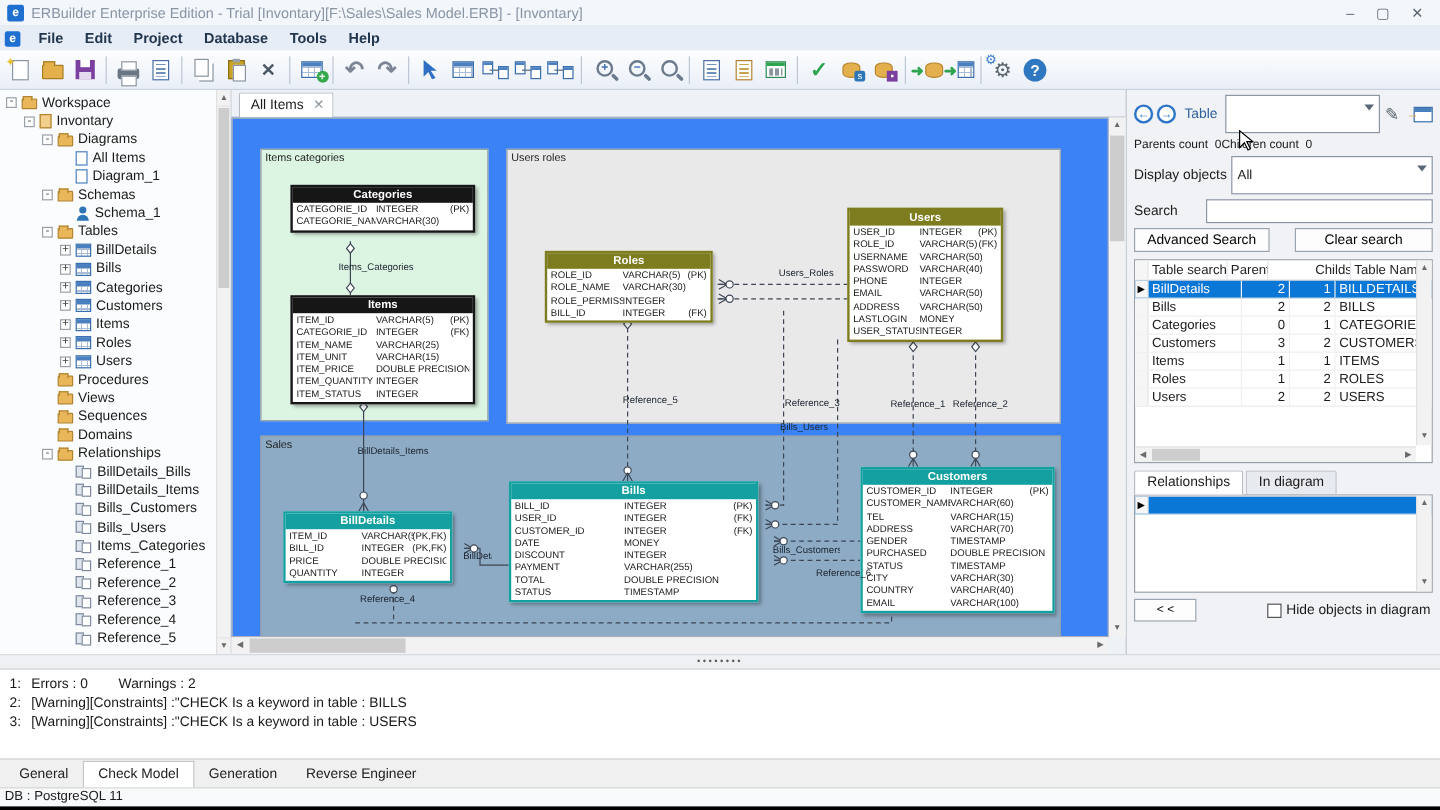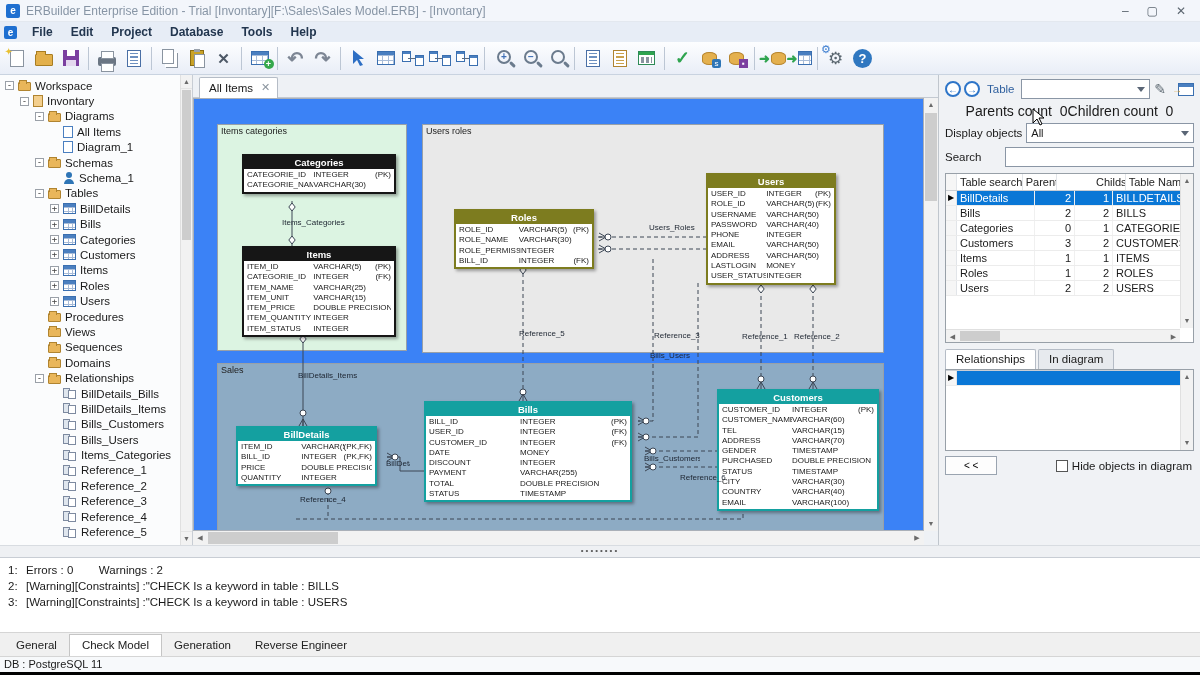--- a/index.html
+++ b/index.html
@@ -117,26 +117,26 @@
   .rel-label { position:absolute; font-size:8px; color:#1c2430; white-space:nowrap; overflow:hidden; }
 
   
   .browser { width:262px; border-left:1px solid #c0c6cd; background:#f0f2f5; display:flex; flex-direction:column; font-size:11.5px; }
   .browser-title { height:22px; background:#e2e9f3; border-bottom:1px solid #cdd5e0; font-weight:bold; font-size:12px; padding:4px 6px 0 8px; display:flex; justify-content:space-between; color:#111; }
   .pin { width:3px; height:9px; background:#6a7482; position:relative; margin:1px 6px 0 0; }
   .pin::before { content:""; position:absolute; top:0; left:-3px; width:9px; height:3px; background:#6a7482; }
   .b-row { display:flex; align-items:center; padding:0 6px; margin-top:4px; }
   .nav-btn { width:16px; height:16px; border:2px solid #2e75c8; border-radius:50%; color:#2e75c8; font-size:10px; font-weight:bold; display:flex; align-items:center; justify-content:center; margin-right:3px; flex:none; background:#fff; }
   .lbl-blue { color:#2e5f9e; margin:0 6px 0 4px; }
-  .combo { background:#fff; border:1px solid #8a96a5; height:20px; flex:1; position:relative; display:flex; align-items:center; padding:0 18px 0 4px; font-size:11px; }
+  .combo { background:#fff; border:1px solid #8a96a5; height:32px; flex:1; position:relative; display:flex; align-items:center; padding:0 18px 0 4px; font-size:11px; }
   .combo .chev { position:absolute; right:4px; top:7px; width:0; height:0; border-left:4px solid transparent; border-right:4px solid transparent; border-top:5px solid #5a6676; }
   .pencil { font-size:14px; color:#5b6770; margin:0 4px; }
   .mini-table-ic { width:16px; height:13px; border:1px solid #3a6fb0; background:linear-gradient(#4a7fc0 0 3px,#fff 3px); position:relative; }
   .mini-table-ic::after { content:"→"; position:absolute; left:-7px; top:0px; color:#d99c2b; font-size:10px; font-weight:bold; }
-  .counts { justify-content:center; font-size:14px; }
+  .counts { justify-content:flex-start; font-size:10px; }
   .b-input { background:#fff; border:1px solid #8a96a5; height:20px; flex:1; }
   .b-btn { border:1px solid #9aa4b0; background:#fdfdfd; font-size:11.5px; padding:3px 10px; }
   .bgrid { background:#fff; border:1px solid #98a0a8; margin:6px 6px 0 6px; position:relative; overflow:hidden; }
   .bgrid-head { display:flex; border-bottom:1px solid #c9ced4; background:#fff; font-size:11px; color:#222; }
   .bgrid-head .hc { padding:2px 3px; border-right:1px solid #e2e5e9; overflow:hidden; white-space:nowrap; }
   .brow { display:flex; height:15px; border-bottom:1px solid #ececec; font-size:11px; background:#fff; }
   .brow .bc { padding:1px 3px; border-right:1px solid #f0f0f0; overflow:hidden; white-space:nowrap; }
   .brow.sel { background:#0a77d6; color:#fff; }
   .mark { width:11px; flex:none; font-size:8px; line-height:14px; text-align:center; color:#000; background:#f6f6f6; border-right:1px solid #e2e5e9; }
   .brow.sel .mark { background:#f6f6f6; color:#000; }
@@ -833,20 +833,24 @@
         <span style="margin-right:4px;">Display objects</span>
         <span class="combo">
             <span>All</span>
             <i class="chev"></i>
           </span>
       </div>
       <div class="b-row">
         <span style="margin-right:24px;">Search</span>
         <span class="b-input"></span>
       </div>
+      <div class="b-row" style="justify-content:space-between;">
+        <button class="b-btn">Advanced Search</button>
+        <button class="b-btn" style="padding:3px 24px;">Clear search</button>
+      </div>
 
       <div class="bgrid" id="bgrid" style="height:170px;">
           <div class="bgrid-head">
             <span class="mark"></span>
             <span class="hc" style="width:78px;">Table search</span>
             <span class="hc" style="width:40px;">Parents</span>
             <span class="hc" style="width:38px;margin-left:36px;">Childs</span>
             <span class="hc" style="width:80px;">Table Name</span>
           </div>
           <div class="brow sel">

